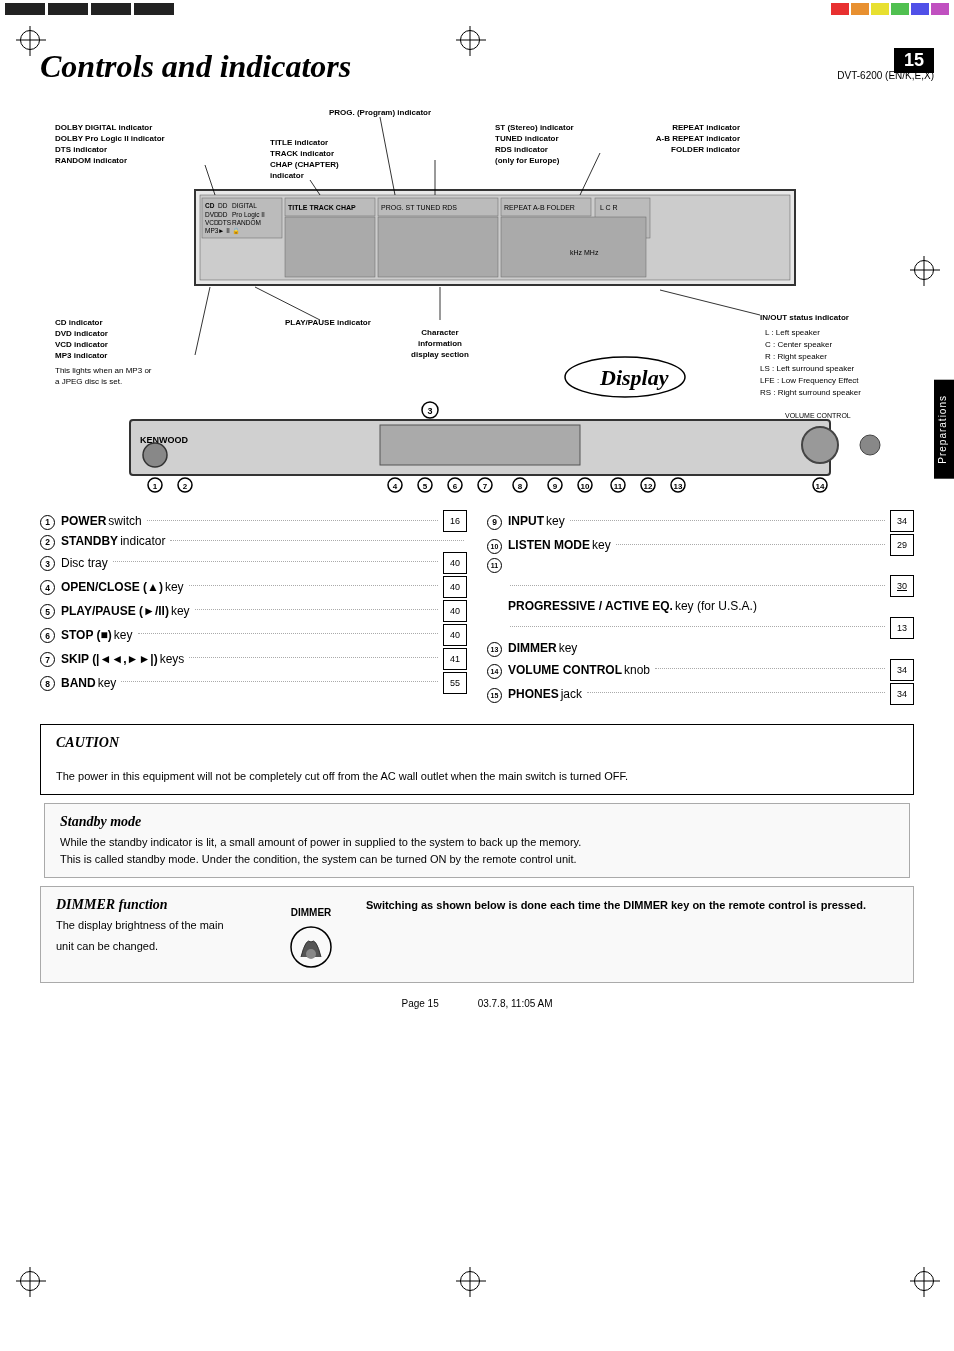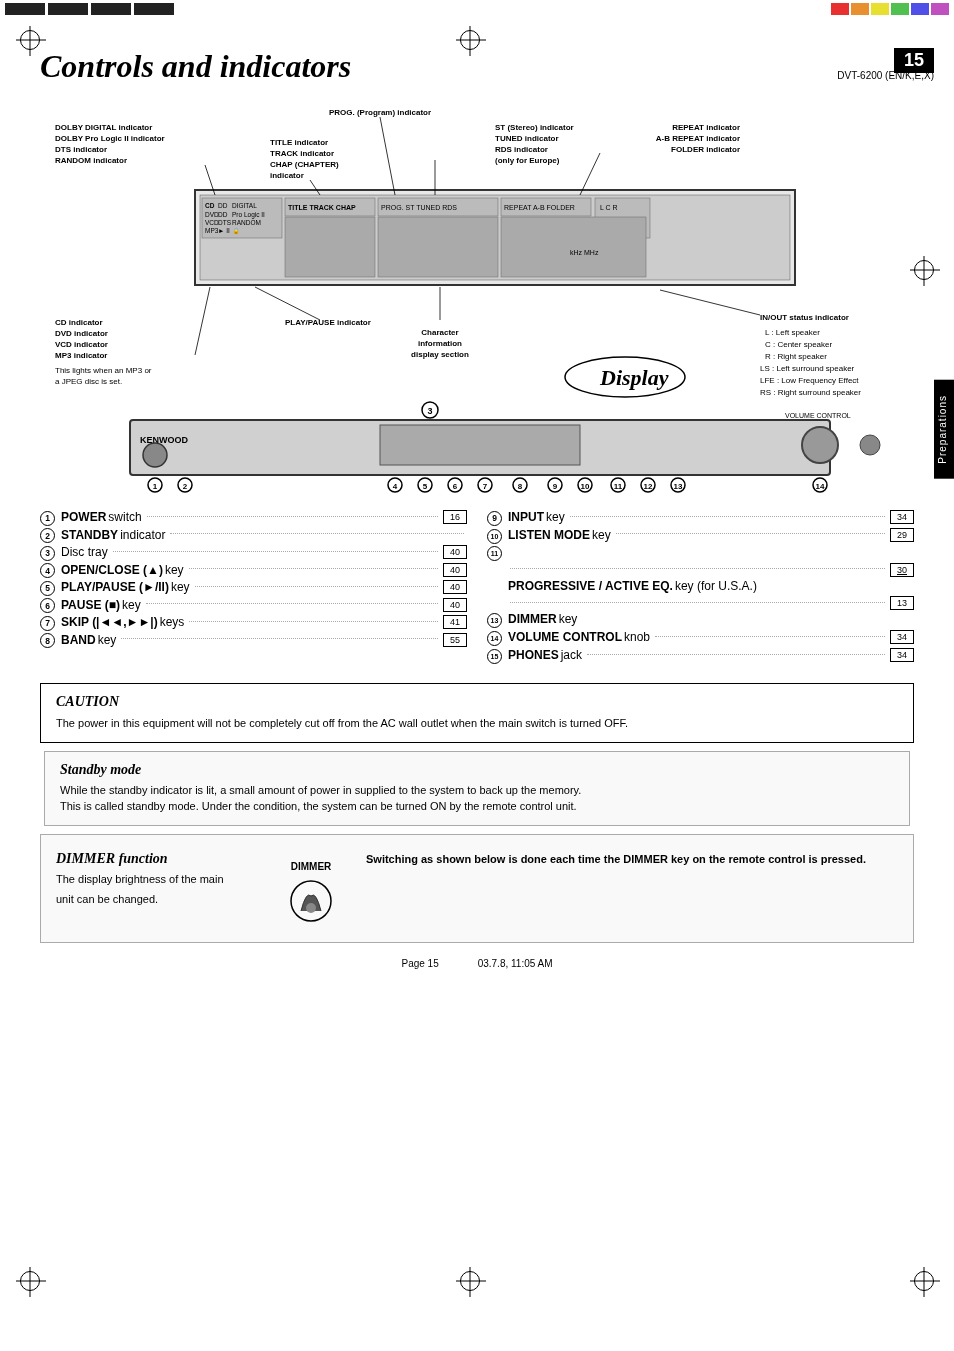--- a/index.html
+++ b/index.html
@@ -153,41 +153,41 @@
     }
     .control-label strong { font-weight: bold; }
     .page-ref {
       display: inline-flex;
       align-items: center;
       justify-content: center;
       border: 1px solid #000;
       font-size: 9px;
       padding: 0 3px;
       min-width: 24px;
-      height: 14px;
+      height: 22px;
       margin-left: auto;
     }
     .dots {
       flex: 1;
       border-bottom: 1px dotted #aaa;
       margin: 0 3px;
       margin-bottom: 2px;
     }
 
     
     .caution-box {
       border: 1.5px solid #000;
       padding: 10px 15px;
       margin: 8px 0;
     }
     .caution-title {
       font-style: italic;
       font-weight: bold;
       font-size: 14px;
-      margin-bottom: 5px;
+      margin-bottom: 17px;
       font-family: 'Times New Roman', serif;
     }
     .caution-text {
       font-size: 11px;
       line-height: 1.5;
     }
 
     
     .standby-box {
       border: 1.5px solid #aaa;
@@ -203,21 +203,21 @@
       font-family: 'Times New Roman', serif;
     }
     .standby-text {
       font-size: 11px;
       line-height: 1.5;
     }
 
     
     .dimmer-box {
       border: 1.5px solid #aaa;
-      padding: 16px 15px;
+      padding: 10px 15px;
       margin: 8px 0;
       background: #f9f9f9;
       display: flex;
       gap: 15px;
     }
     .dimmer-left {
       flex: 0 0 200px;
     }
     .dimmer-title {
       font-style: italic;
@@ -515,21 +515,21 @@
         <span class="control-label">
           <strong>PLAY/PAUSE (►/II)</strong>
           <span> key</span>
           <span class="dots"></span>
           <span class="page-ref">40</span>
         </span>
       </div>
       <div class="control-item">
         <span class="bold-num">6</span>
         <span class="control-label">
-          <strong>PAUSE (■)</strong>
+          <strong>STOP (■)</strong>
           <span> key</span>
           <span class="dots"></span>
           <span class="page-ref">40</span>
         </span>
       </div>
       <div class="control-item">
         <span class="bold-num">7</span>
         <span class="control-label">
           <strong>SKIP (|◄◄,►►|)</strong>
           <span> keys</span>

